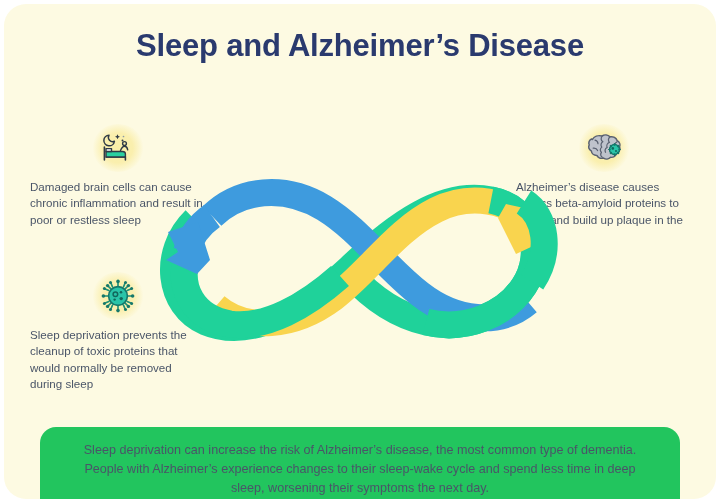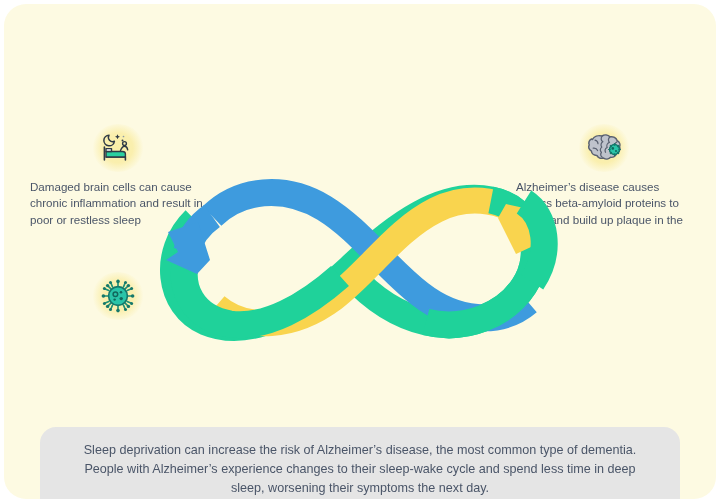--- a/index.html
+++ b/index.html
@@ -82,39 +82,40 @@
     height: 215px;
   }
 
   
   #footer {
     position: absolute;
     left: 36px;
     top: 423px;
     width: 640px;
     height: 76px;
-    background: #e5e5e5;
+    background: #22c55e;
     border-radius: 16px 16px 0 0;
   }
   #footer-text {
     position: absolute;
     left: 38px;
     top: 14px;
     width: 564px;
     text-align: center;
     font-size: 12.6px;
     line-height: 19px;
     color: #4A5568;
   }
 </style>
 </head>
 <body>
 
 <div id="card">
 
+  <div id="title">Sleep and Alzheimer’s Disease</div>
 
   <div class="block" id="block-tl">
     <div class="icon-halo">
       <svg width="40" height="36" viewBox="0 0 40 36">
         <path d="M11 5.2a5.3 5.3 0 1 0 5.4 6.1 4.3 4.3 0 0 1-5.4-6.1z" fill="none" stroke="#2F3A46" stroke-width="1.5" stroke-linejoin="round"></path>
         <path d="M19.5 4.2l.8 1.7 1.7.8-1.7.8-.8 1.7-.8-1.7-1.7-.8 1.7-.8z" fill="#2F3A46"></path>
         <circle cx="24.5" cy="10.5" r="1" fill="#2F3A46"></circle>
         <circle cx="25.5" cy="6.5" r="0.85" fill="#8C9AA5"></circle>
         <circle cx="26.5" cy="13.5" r="1.9" fill="none" stroke="#2F3A46" stroke-width="1.4"></circle>
         <path d="M22.5 20.5c1-2.6 2.4-4.3 4-4.3 1.6 0 2.8 1.4 3.2 3.6" fill="none" stroke="#2F3A46" stroke-width="1.4" stroke-linecap="round"></path>
@@ -167,20 +168,21 @@
           <circle cx="4.4" cy="25.5" r="1.5"></circle>
             <circle cx="31.6" cy="10.5" r="1.5"></circle>
         </g>
         <circle cx="18" cy="18" r="9.4" fill="#2AC4A8" stroke="#16786B" stroke-width="1.6"></circle>
         <circle cx="15.4" cy="16.2" r="2.3" fill="none" stroke="#11675C" stroke-width="1.5"></circle>
         <circle cx="21.2" cy="20.6" r="1.7" fill="#11675C"></circle>
         <circle cx="21" cy="14.2" r="1.3" fill="#11675C"></circle>
         <circle cx="14.6" cy="21.6" r="1.2" fill="#11675C"></circle>
       </svg>
     </div>
+    <div class="block-text">Sleep deprivation prevents the cleanup of toxic proteins that would normally be removed during sleep</div>
   </div>
 
   <div class="block" id="block-tr">
     <div class="icon-halo">
       <svg width="42" height="34" viewBox="0 0 42 34">
         <path d="M9.5 8.5C11 5.5 15 4 19 5c2.5-1.6 6-1.3 8 .8 3.2-.6 6.3 1.2 7.2 4 2.4 1.1 3.4 3.8 2.4 6.1 1 2.5-.4 5.3-2.9 6.3-.5 2.7-3.2 4.5-6.1 4.1-1.8 2-4.9 2.3-7.1.7-2.6.9-5.5-.2-6.7-2.6-2.8.1-5.2-1.9-5.5-4.5-2.4-1.1-3.3-3.9-2.1-6.1-1-2.2 0-4.8 2.3-5.8z" fill="#BFC3CC" stroke="#5A6170" stroke-width="1.5" stroke-linejoin="round"></path>
         <g fill="none" stroke="#5A6170" stroke-width="1.2" stroke-linecap="round">
           <path d="M19 5.2c-1.2 2-.9 4.2.7 5.6-1.8 1.2-2.2 3.5-1 5.3-1.5 1.4-1.6 3.7-.3 5.3-1 1.6-.6 3.7.9 4.8"></path>
           <path d="M27 5.8c-1.6 1.5-1.9 3.8-.7 5.6-2 .8-3 3-2.2 5-1.7 1-2.4 3.1-1.6 4.9"></path>
           <path d="M12 9.2c1.7.4 2.9 1.8 3 3.5M10.2 17.2c1.9-.3 3.7.7 4.4 2.4M33.8 11c-1.6.8-2.5 2.5-2.2 4.2M33.4 21.2c-1.4-1-3.3-1-4.7.1"></path>

